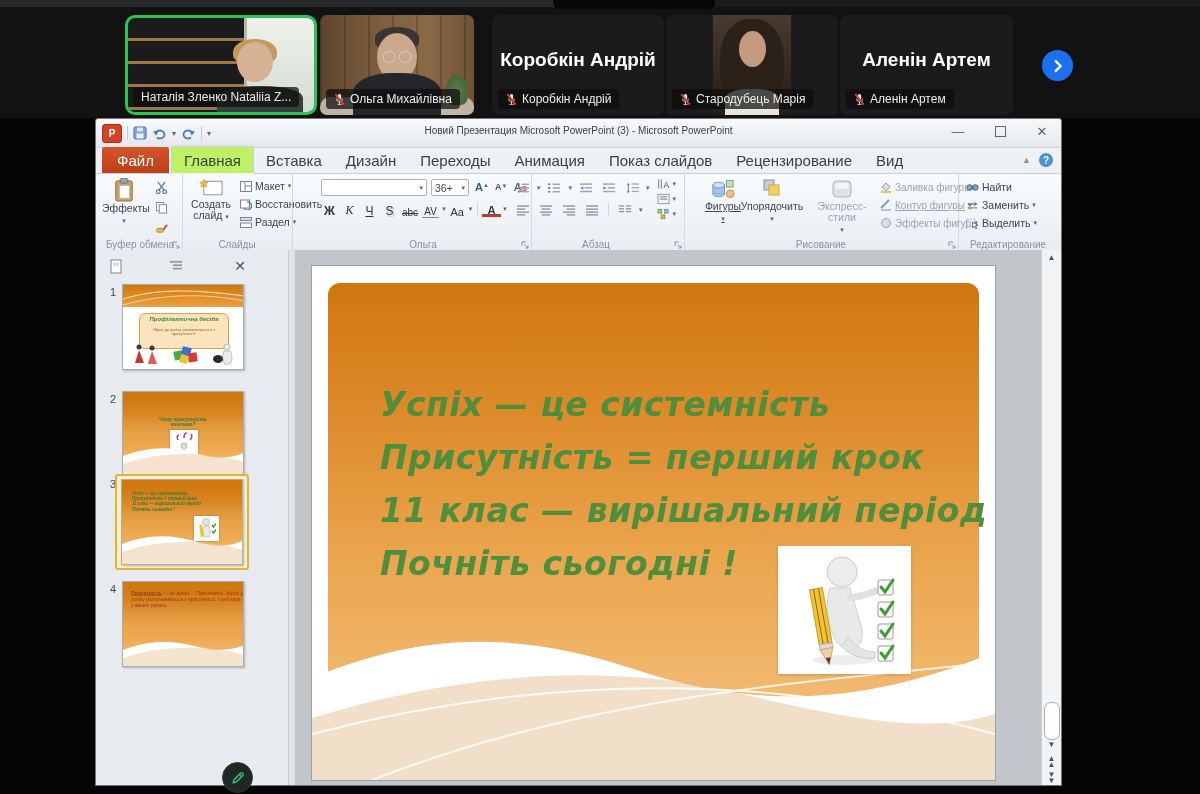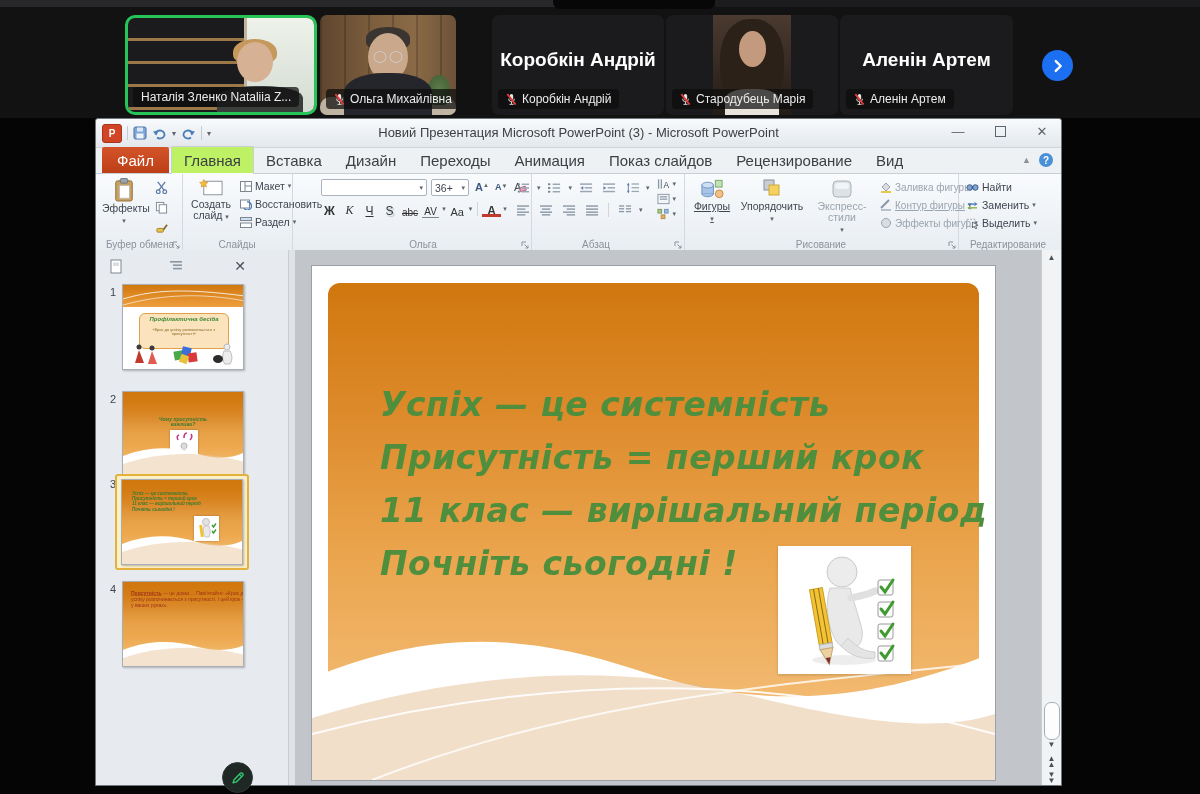--- a/index.html
+++ b/index.html
@@ -5,21 +5,21 @@
   html,body{margin:0;padding:0;background:#000;}
   .stage{position:relative;width:1200px;height:794px;background:#050505;overflow:hidden;
          font-family:"Liberation Sans",sans-serif;-webkit-font-smoothing:antialiased;}
   
   .zstrip{position:absolute;left:0;top:0;width:1200px;height:118px;background:#121213;}
   .strip-top{position:absolute;left:0;top:0;width:560px;height:7px;background:#28282a;}
   .strip-top2{position:absolute;left:715px;top:0;width:485px;height:7px;background:#1c1c1e;}
   .strip-notch{position:absolute;left:553px;top:0;width:162px;height:9px;background:#070708;border-radius:0 0 7px 7px;}
   .tile{position:absolute;top:15px;height:100px;background:#1b1b1d;border-radius:7px;overflow:hidden;box-sizing:border-box;}
   .tile1{left:125px;width:192px;border:3px solid #27c558;border-radius:10px;}
-  .tile2{left:320px;width:136px;}
+  .tile2{left:320px;width:154px;}
   .tile3{left:492px;width:172px;}
   .tile4{left:666px;width:172px;}
   .tile5{left:840px;width:173px;}
   .bookshelf{position:absolute;inset:0;background:
      repeating-linear-gradient(180deg,rgba(120,85,40,0) 0 20px,#a8straight 0),
      repeating-linear-gradient(90deg,#8a4a3a 0 5px,#b8893f 5px 9px,#4a6a8a 9px 13px,#9a3a4a 13px 16px,#d8c49a 16px 21px,#5a7a4a 21px 25px,#c9a87c 25px 28px);}
   .shelflines{position:absolute;inset:0;background:repeating-linear-gradient(180deg,transparent 0 20px,#9a7848 20px 23px);}
   .windowpane{position:absolute;right:0;top:0;width:36%;height:100%;background:linear-gradient(#eef2ea,#d4dcd2);border-left:3px solid #c2b49a;}
   .p1-head{position:absolute;right:22%;top:26%;width:36px;height:40px;border-radius:50%;background:#d6b193;}
   .p1-hair{position:absolute;right:20%;top:22%;width:44px;height:26px;border-radius:50% 50% 40% 40%;background:#c5995c;}
@@ -45,21 +45,21 @@
             display:flex;align-items:center;justify-content:center;cursor:pointer;padding:0;}
   
   .ppt{position:absolute;left:95px;top:118px;width:967px;height:668px;background:#e9edf1;border:1px solid #70767c;
        box-sizing:border-box;border-radius:3px 3px 0 0;}
   .titlebar{position:relative;height:28px;background:linear-gradient(#f8fafc,#e3e8ed);border-bottom:1px solid #cfd5db;border-radius:3px 3px 0 0;}
   .qat{position:absolute;left:6px;top:3px;display:flex;align-items:center;gap:5px;height:22px;}
   .plogo{width:18px;height:17px;background:#d14425;border:1px solid #a93418;border-radius:3px;color:#fff;font-weight:bold;
          font-size:10px;display:flex;align-items:center;justify-content:center;}
   .qsep{width:1px;height:14px;background:#c4cad1;}
   .qcaret{font-size:8px;color:#5d646b;}
-  .title-text{position:absolute;left:0;right:0;top:6px;text-align:center;font-size:13px;color:#3c4043;pointer-events:none;}
+  .title-text{position:absolute;left:0;right:0;top:6px;text-align:center;font-size:10px;color:#3c4043;pointer-events:none;}
   .winbtns{position:absolute;right:6px;top:2px;display:flex;gap:16px;}
   .winbtn{width:26px;height:20px;display:flex;align-items:center;justify-content:center;color:#5d646b;font-size:13px;cursor:pointer;}
   .wb-sq{width:9px;height:9px;border:1.5px solid #5d646b;display:block;}
   .tabsrow{position:relative;height:26px;background:#eef1f4;border-bottom:1px solid #c8cfd6;display:flex;align-items:flex-end;padding-left:6px;box-sizing:border-box;}
   .tab{font-size:15px;color:#3c4043;padding:5px 12px 4px;cursor:pointer;}
   .tab-file{background:linear-gradient(#d4542a,#bd3f16);color:#fff;border-radius:2px 2px 0 0;margin-right:2px;padding:5px 15px 4px;}
   .tab-active{background:#bef264;border:1px solid #c8cfd6;border-bottom:1px solid #f7f9fb;border-radius:2px 2px 0 0;margin-bottom:-1px;}
   .tabs-right{position:absolute;right:8px;top:5px;display:flex;align-items:center;gap:8px;}
   .collapse-caret{color:#8a9096;font-size:9px;cursor:pointer;}
   .helpbtn{width:14px;height:14px;border-radius:50%;background:#4a90d9;color:#fff;font-size:10px;font-weight:bold;
@@ -537,21 +537,21 @@
         <div class="grp-label"><span>Абзац</span></div>
         <span class="dl">
             <svg width="8" height="8" viewBox="0 0 8 8">
               <path d="M1 1h4M1 1v4" stroke="#8a929a" fill="none"></path>
               <path d="M3.5 3.5l3.5 3.5M7 4.5v2.5h-2.5" stroke="#8a929a" fill="none"></path>
             </svg>
           </span>
       </div>
 
       <div class="grp g-draw">
-        <div class="bigbtn" style="left:4px;width:48px;text-decoration:underline;">
+        <div class="bigbtn" style="left:15px;width:48px;text-decoration:underline;">
           <svg width="26" height="24" viewBox="0 0 27 24" style="margin:0 auto;">
               <rect x="3" y="8" width="12" height="9" fill="#a7c4e8" stroke="#6d94c4"></rect>
               <ellipse cx="9" cy="8" rx="6" ry="3" fill="#cfe0f4" stroke="#6d94c4"></ellipse>
               <path d="M3 17a6 3 0 0 0 12 0" fill="#a7c4e8" stroke="#6d94c4"></path>
               <rect x="17" y="3" width="7" height="7" fill="#bfe3b4" stroke="#7aa86a"></rect>
               <circle cx="21" cy="17" r="4" fill="#f3c08a" stroke="#c8893e"></circle>
             </svg>
           <span>Фигуры</span><br><span class="caret">▾</span>
         </div>
         <div class="bigbtn" style="left:56px;width:64px;">

